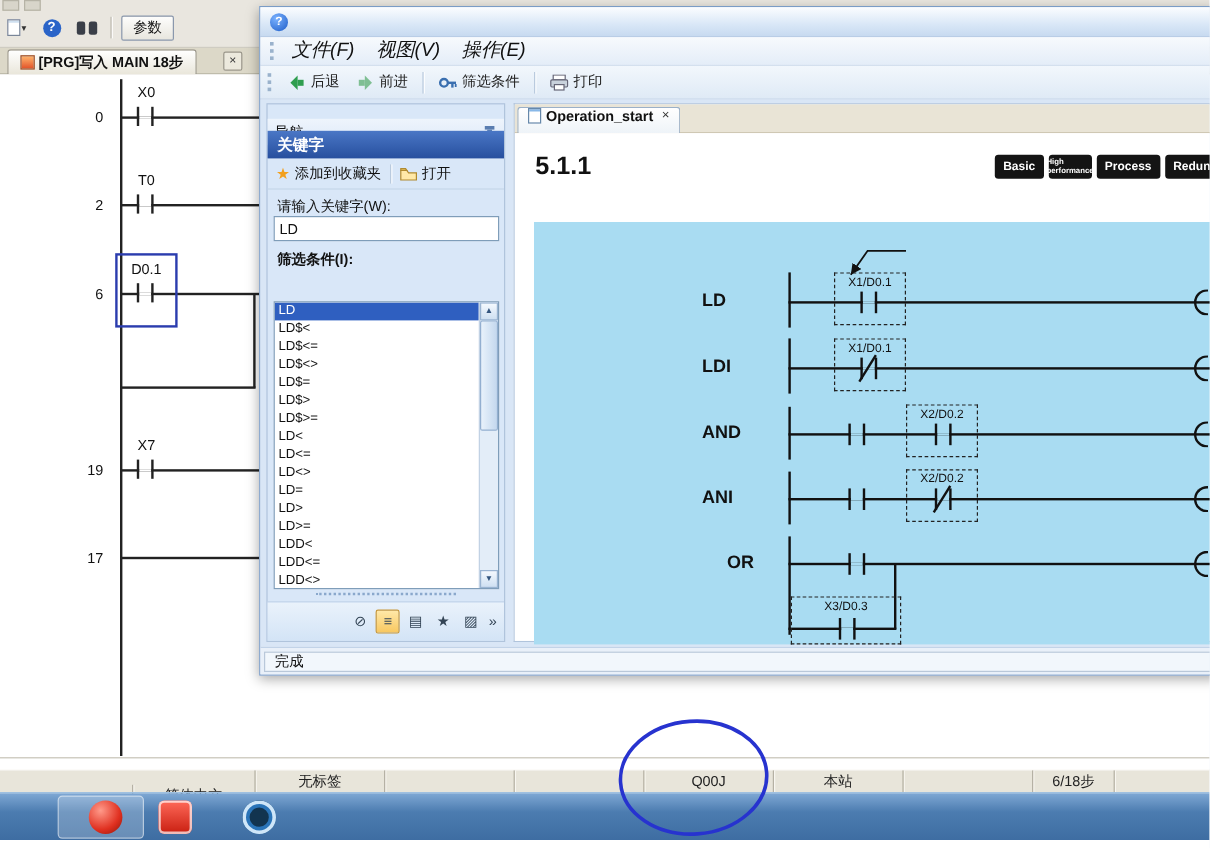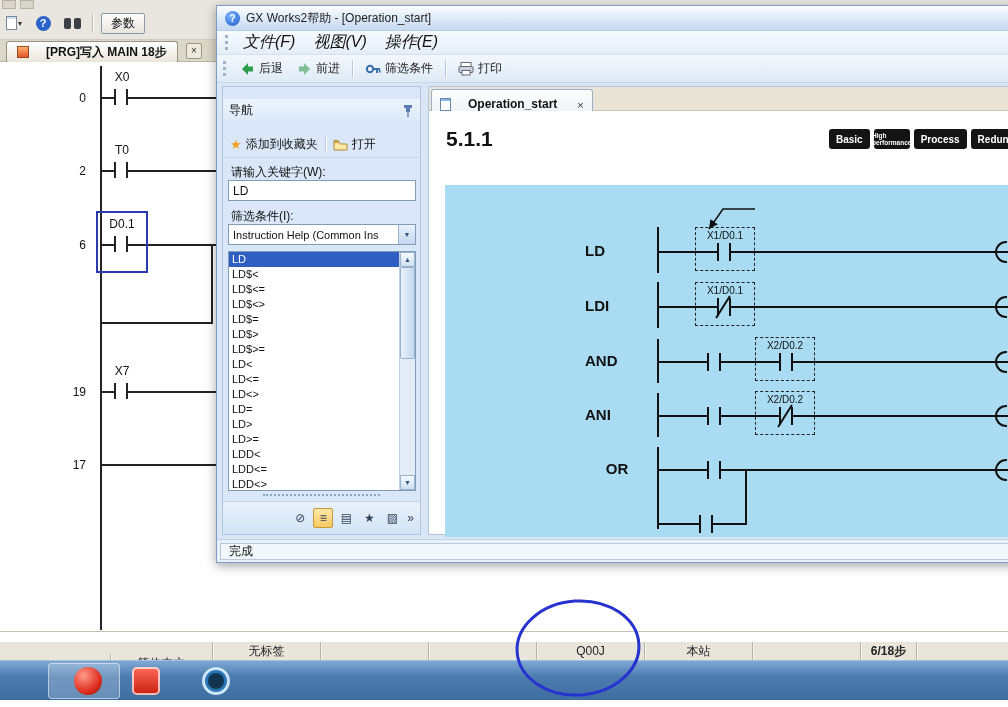--- a/index.html
+++ b/index.html
@@ -16,21 +16,21 @@
   .ico-page{width:11px;height:14px;background:#fff;border:1px solid #7a8699;box-shadow:inset 0 2px 0 #cfe0f0;}
   .caret{font-size:8px;color:#333;}
   .qcircle{width:15px;height:15px;border-radius:50%;background:#2a64c8;color:#fff;font-size:11px;font-weight:bold;display:flex;align-items:center;justify-content:center;}
   .binoc{position:relative;width:17px;height:11px;}
   .binoc::before,.binoc::after{content:"";position:absolute;top:0;width:7px;height:11px;background:#3a3f48;border-radius:2px;}
   .binoc::before{left:0}.binoc::after{right:0}
   .vsep{width:1px;height:18px;background:#bdbab0;box-shadow:1px 0 0 #fff;margin:0 3px;}
   .param-btn{height:21px;padding:0 9px;border:1px solid #8a98ad;background:linear-gradient(#fdfdfc,#e8e6de);font-size:12px;display:flex;align-items:center;border-radius:2px;}
 
   .tabbar{position:absolute;left:0;top:40px;width:100%;height:22px;background:#dcd8c8;border-bottom:1px solid #b9b5a5;}
-  .etab{position:absolute;left:6px;top:1px;height:21px;display:flex;align-items:center;gap:17px;padding:0 10px;background:linear-gradient(#ffffff,#e9e6da);border:1px solid #98948a;border-bottom:none;border-radius:3px 3px 0 0;}
+  .etab{position:absolute;left:6px;top:1px;height:21px;display:flex;align-items:center;gap:3px;padding:0 10px;background:linear-gradient(#ffffff,#e9e6da);border:1px solid #98948a;border-bottom:none;border-radius:3px 3px 0 0;}
   .etab-txt{font-size:12px;font-weight:bold;color:#111;white-space:nowrap;}
   .etab-ico{width:12px;height:12px;background:linear-gradient(#ffb36b,#e2542a);border:1px solid #9c4a20;}
   .etab-close{position:absolute;left:186px;top:3px;width:16px;height:16px;background:#ece9dd;border:1px solid #9a968a;font-size:10px;line-height:13px;text-align:center;color:#333;border-radius:2px;}
 
   .editor{position:absolute;left:0;top:62px;width:100%;height:579px;background:#fff;}
   .rail{position:absolute;left:100px;width:2px;background:#222;}
   .wire{position:absolute;left:100px;width:116px;height:2px;background:#222;}
   .gap{position:absolute;left:116px;width:10px;height:2px;background:#fff;}
   .cbar{position:absolute;width:2px;height:16px;background:#222;}
   .rnum{position:absolute;left:54px;width:32px;text-align:right;font-size:12px;}
@@ -83,21 +83,21 @@
   .sc-thumb{position:absolute;left:0;top:15px;width:100%;height:92px;background:linear-gradient(90deg,#e9f2fb,#c4d8ee);border:1px solid #93afd0;border-radius:2px;}
   .dots{position:absolute;left:40px;right:40px;top:407px;height:4px;border-top:2px dotted #8aa8cc;}
   .nav-tools{position:absolute;left:0;right:0;top:414px;bottom:0;background:linear-gradient(#eaf2fb,#d3e4f6);border-top:1px solid #c2d4ea;display:flex;align-items:center;justify-content:flex-end;gap:3px;padding-right:4px;}
   .nt-ico{width:20px;height:20px;display:flex;align-items:center;justify-content:center;font-size:12px;color:#345;border:1px solid transparent;border-radius:2px;}
   .nt-ico.active{background:linear-gradient(#ffe8a8,#f8c860);border-color:#c89838;}
   .nt-more{font-size:12px;color:#345;padding:0 2px;}
   .vsplit{position:absolute;left:204px;top:0;width:7px;bottom:0;}
 
   .content{position:absolute;left:211px;top:3px;right:0;bottom:4px;background:#fff;border:1px solid #b0c4dc;border-right:none;}
   .doctabs{position:absolute;left:0;top:0;right:0;height:24px;background:#e9e4d6;border-bottom:1px solid #cfc8b4;}
-  .dtab{position:absolute;left:2px;top:2px;height:22px;display:flex;align-items:flex-end;gap:17px;padding:0 8px;background:linear-gradient(#ffffff,#eef3f8);border:1px solid #9ab0c8;border-bottom:none;border-radius:3px 3px 0 0;font-size:12px;font-weight:bold;}
+  .dtab{position:absolute;left:2px;top:2px;height:22px;display:flex;align-items:flex-start;gap:4px;padding:0 8px;background:linear-gradient(#ffffff,#eef3f8);border:1px solid #9ab0c8;border-bottom:none;border-radius:3px 3px 0 0;font-size:12px;font-weight:bold;}
   .dtab-ico{width:11px;height:13px;background:#fff;border:1px solid #6688aa;box-shadow:inset 0 2px 0 #88b8e8;flex:none;}
   .dtab-x{font-size:11px;color:#333;margin-left:3px;font-weight:normal;}
   .doc{position:absolute;left:0;top:24px;right:0;bottom:0;background:#fff;}
   .sec-num{position:absolute;left:17px;top:16px;font-size:21px;font-weight:bold;}
   .sec-title{position:absolute;left:86px;top:24px;font-size:14px;font-weight:bold;letter-spacing:.5px;}
   .badge-row{position:absolute;left:396px;top:18px;display:flex;align-items:center;white-space:nowrap;}
   .badge{display:inline-flex;align-items:center;justify-content:center;background:#141414;color:#fff;font-size:10px;font-weight:bold;height:20px;padding:0 7px;border-radius:3px;margin-left:4px;}
   .badge-sm{font-size:6.5px;line-height:7px;width:36px;white-space:normal;text-align:left;padding:0 3px;}
 
   .diagram{position:absolute;left:16px;top:74px;width:660px;height:352px;background:#a9dcf2;}
@@ -197,38 +197,37 @@
 
     <div class="sbar">
         <div class="sb-seg" style="width: 110px;"></div>
         <div class="sb-seg" style="width: 102px; margin-top: 12px;">简体中文</div>
         <div class="sb-seg" style="width: 108px;">无标签</div>
         <div class="sb-seg" style="width: 108px;"></div>
         <div class="sb-seg" style="width: 108px;"></div>
         <div class="sb-seg" style="width: 108px;">Q00J</div>
         <div class="sb-seg" style="width: 108px;">本站</div>
         <div class="sb-seg" style="width: 108px;"></div>
-        <div class="sb-seg" style="width: 56px; font-weight: bold;">6/18步</div>
+        <div class="sb-seg" style="width: 68px;">6/18步</div>
         <div class="sb-seg" style="width: 68px;"></div>
       </div>
 
     <div class="taskbar">
       <div class="tb-frame" style="left:48px;width:72px;"></div>
       <span class="tb-ico red-ball" style="left:74px;"></span>
       <span class="tb-ico red-sq" style="left:132px;"></span>
       <span class="tb-ico ring" style="left:202px;"></span>
     </div>
     <div class="white-foot"></div>
   </div>
 
   <div class="helpwin">
 
     <div class="hw-title">
       <span class="hw-appico">?</span>
-      <span>GX Works2帮助 - [Operation_start]</span>
     </div>
 
     <div class="hw-menu">
       <span class="grip"></span>
       <span class="menu-item">文件(F)</span>
       <span class="menu-item">视图(V)</span>
       <span class="menu-item">操作(E)</span>
     </div>
 
     <div class="hw-tools">
@@ -271,20 +270,23 @@
     <div class="hw-body">
 
       <div class="nav">
         <div class="nav-head">
           <span>导航</span>
           <svg width="12" height="13">
               <rect x="2" y="1" width="8" height="3" fill="#5a7db0"></rect>
               <rect x="4" y="4" width="4" height="4" fill="#5a7db0"></rect>
               <rect x="5.3" y="8" width="1.4" height="5" fill="#5a7db0"></rect>
             </svg>
+        </div>
+        <div class="kw-head">
+          <span>关键字</span>
         </div>
         <div class="fav-row">
           <div class="fav-btn">
             <span class="star-ico">★</span>
             <span>添加到收藏夹</span>
           </div>
           <div class="navdiv"></div>
           <div class="fav-btn">
             <svg width="15" height="12">
                 <path d="M1 3 L6 3 L7.5 5 L14 5 L14 11 L1 11 Z" fill="#ffe9a8" stroke="#b08a30"></path>
@@ -292,27 +294,21 @@
               </svg>
             <span>打开</span>
           </div>
         </div>
 
         <div class="fld-label" style="top:77px;">请输入关键字(W):</div>
         <div class="kw-input" style="top:93px;">
           <span>LD</span>
         </div>
 
-        <div class="fld-label" style="top:121px;">筛选条件(I):</div>
-        <div class="kw-select">
-          <span class="sel-txt">Instruction Help (Common Ins</span>
-          <span class="sel-btn">
-            <span>▼</span>
-          </span>
-        </div>
+        <div class="fld-label" style="top:121px;font-weight:bold;">筛选条件(I):</div>
 
         <div class="kw-list">
             <div class="kw-item sel">LD</div>
             <div class="kw-item">LD$&lt;</div>
             <div class="kw-item">LD$&lt;=</div>
             <div class="kw-item">LD$&lt;&gt;</div>
             <div class="kw-item">LD$=</div>
             <div class="kw-item">LD$&gt;</div>
             <div class="kw-item">LD$&gt;=</div>
             <div class="kw-item">LD&lt;</div>
@@ -425,20 +421,23 @@
             <div class="dg-coil" style="top:220px;"></div>
 
             <span class="dg-lab" style="top:275px;text-align:center;">OR</span>
             <div class="dg-rail" style="top:262px;height:82px;"></div>
             <div class="dg-wire" style="top:284px;"></div>
             <div class="dg-gap" style="left:264px;top:284px;"></div>
             <div class="dg-bar" style="left:262px;top:276px;"></div>
             <div class="dg-bar" style="left:274px;top:276px;"></div>
             <div class="dg-vline" style="top:285px;height:54px;"></div>
             <div class="dg-wire2" style="top:338px;"></div>
+            <div class="dg-box" style="left:214px;top:312px;width:92px;height:40px;">
+              <span class="dg-dev">X3/D0.3</span>
+            </div>
             <div class="dg-gap" style="left:256px;top:338px;"></div>
             <div class="dg-bar" style="left:254px;top:330px;"></div>
             <div class="dg-bar" style="left:266px;top:330px;"></div>
             <div class="dg-coil" style="top:274px;"></div>
           </div>
         </div>
       </div>
     </div>
 
     <div class="hw-status">

